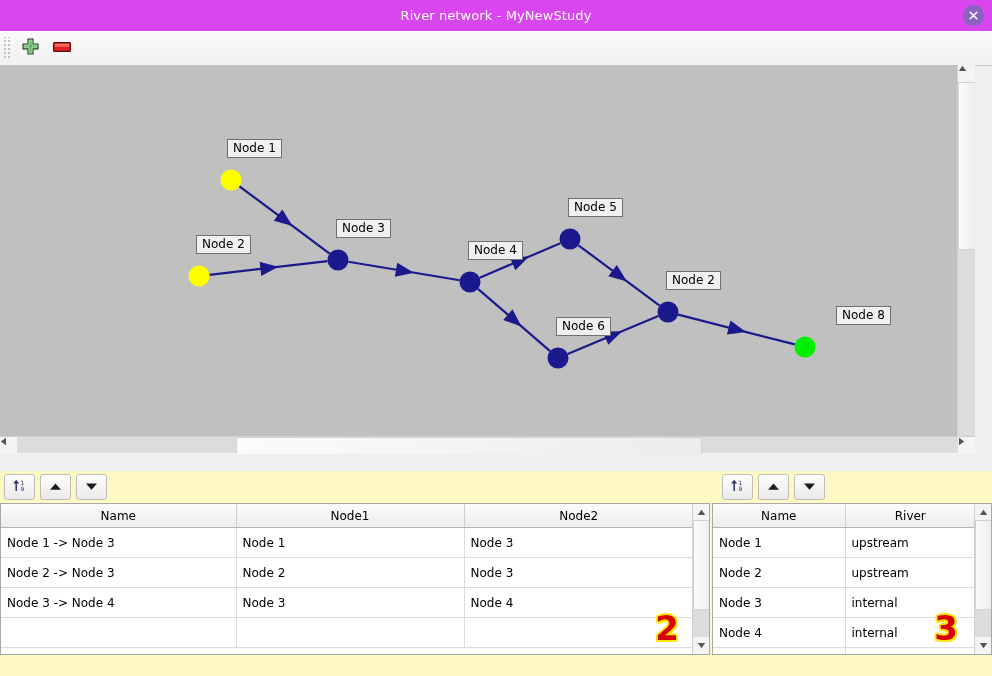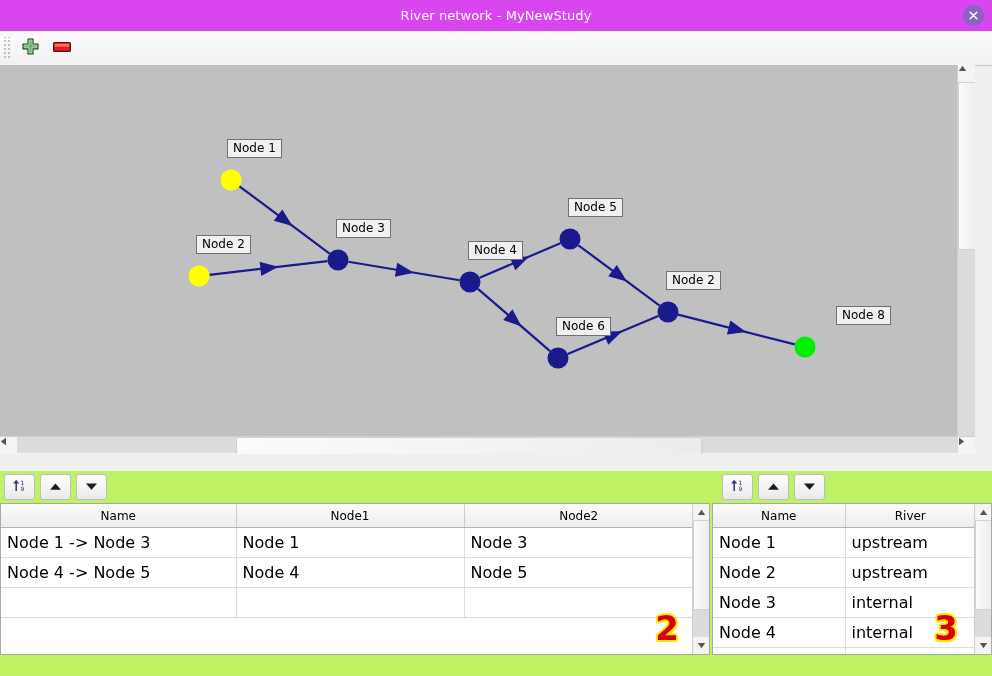--- a/index.html
+++ b/index.html
@@ -98,21 +98,21 @@
     display:flex;align-items:center;justify-content:center;cursor:row-resize;
   }
   .splitter .dots{
     width:34px;height:3px;
     background-image:radial-gradient(#bdbdbd 1px,transparent 1px);
     background-size:6px 3px;
   }
 
   
   .bottom{
-    position:absolute;left:0;top:471px;width:992px;height:205px;background:#bef264;
+    position:absolute;left:0;top:471px;width:992px;height:205px;background:#fef9c3;
   }
   .pane{position:absolute;top:0;height:205px;}
   .pane-left{left:0;width:710px;}
   .pane-right{left:712px;width:280px;}
 
   .pane-toolbar{
     position:absolute;left:0;top:0;height:32px;display:flex;align-items:center;
     padding-left:4px;gap:5px;
   }
   .pbtn{
@@ -127,21 +127,21 @@
     table-layout:fixed;
   }
   table.grid th{
     height:23px;font-weight:normal;font-size:12px;color:#000;
     background:linear-gradient(to bottom,#fbfbfb,#ededed);
     border-right:1px solid #cfcfcf;border-bottom:1px solid #b4b4b4;
     text-align:center;padding:0;
   }
   table.grid th:last-child{border-right:none;}
   table.grid td{
-    height:29px;font-size:16px;color:#000;padding:0 0 0 6px;
+    height:29px;font-size:12px;color:#000;padding:0 0 0 6px;
     border-right:1px solid #dcdcdc;border-bottom:1px solid #dcdcdc;
     background:#ffffff;white-space:nowrap;overflow:hidden;
   }
   table.grid td:last-child{border-right:none;}
   .grid-frame{
     position:absolute;top:32px;background:#ffffff;
     border:1px solid #a8a8a8;box-sizing:border-box;overflow:hidden;
   }
   .gl-frame{left:0;width:710px;height:152px;}
   .gr-frame{left:0;width:280px;height:152px;}
@@ -321,23 +321,28 @@
                   <th>Node2</th>
                 </tr>
               </thead>
             <tbody>
                 <tr>
                   <td>Node 1 -&gt; Node 3</td>
                   <td>Node 1</td>
                   <td>Node 3</td>
                 </tr>
                 <tr>
-                  <td>Node 4 -&gt; Node 5</td>
+                  <td>Node 2 -&gt; Node 3</td>
+                  <td>Node 2</td>
+                  <td>Node 3</td>
+                </tr>
+                <tr>
+                  <td>Node 3 -&gt; Node 4</td>
+                  <td>Node 3</td>
                   <td>Node 4</td>
-                  <td>Node 5</td>
                 </tr>
                 <tr>
                   <td>&nbsp;</td>
                   <td>&nbsp;</td>
                   <td>&nbsp;</td>
                 </tr>
               </tbody>
           </table>
         </div>
         <div class="pane-sb-v" style="right:0;top:0;height:150px;">

